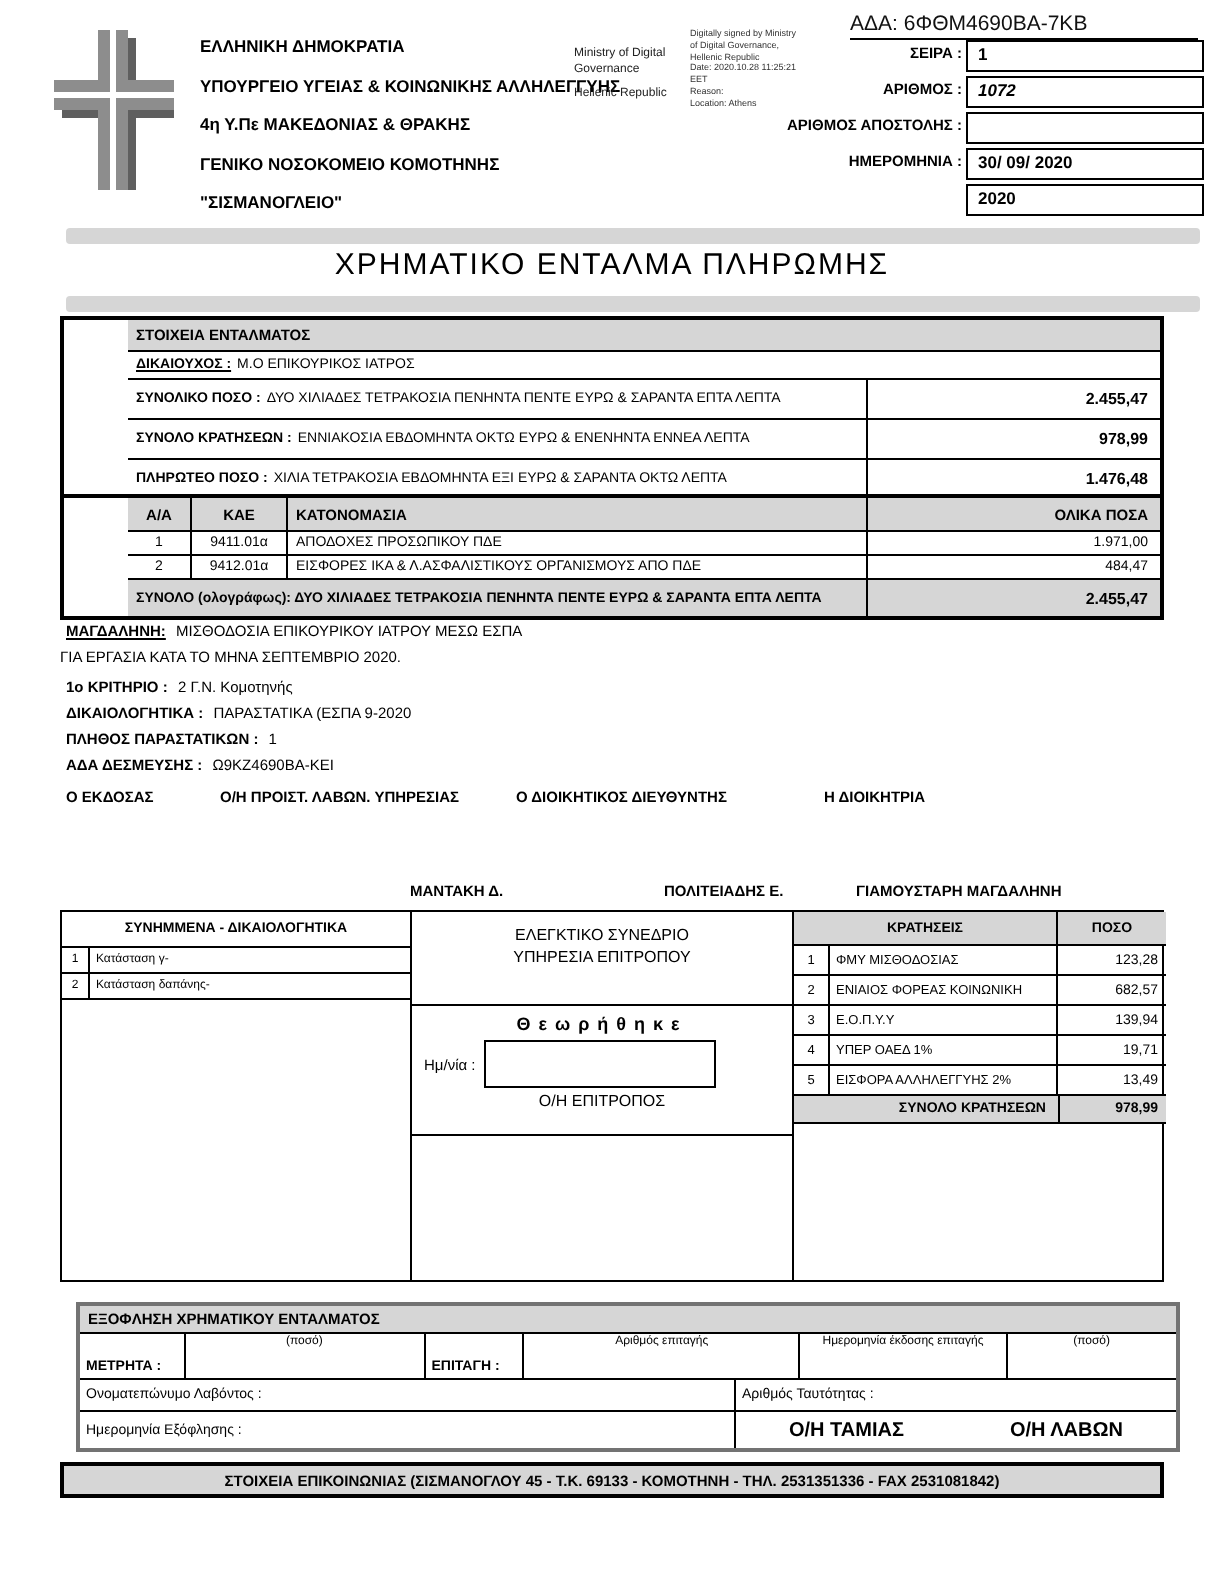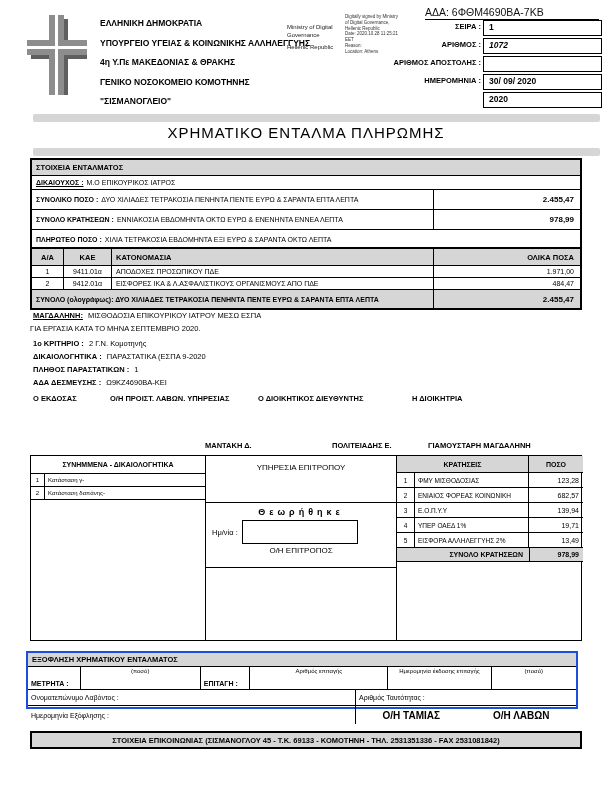--- a/index.html
+++ b/index.html
@@ -36,21 +36,21 @@
   .hf-label{width:200px;left:281px;text-align:right;font-size:7.5px;font-weight:bold;line-height:14px;white-space:nowrap;}
   .hf-box{left:483px;width:117px;height:14px;border:1.5px solid #000;background:#fff;}
   .hf-box span{display:block;font-size:8.5px;font-weight:bold;line-height:12px;padding-left:5px;white-space:nowrap;}
 
   .band{left:33px;width:567px;height:8px;background:var(--band,#d6d6d6);border-radius:2px;}
 
   .title{left:0;right:0;top:124px;text-align:center;font-size:15px;letter-spacing:1px;white-space:nowrap;}
 
   
   .tbl{border:2px solid #000;box-sizing:border-box;background:#fff;}
-  .trow{box-sizing:border-box;display:flex;align-items:center;border-top:1px solid #000;}
+  .trow{box-sizing:border-box;display:flex;align-items:center;border-top:1px solid #000;margin-left:32px;}
   .trow:first-child{border-top:none;}
   .cell{box-sizing:border-box;height:100%;display:flex;align-items:center;}
   .shade{background:var(--band,#d6d6d6);}
 
   
   .t1{left:30px;top:158px;width:552px;}
   .t1-hdr{height:15px;font-size:7.5px;font-weight:bold;padding-left:4px;}
   .t1-ben{height:14px;font-size:7px;padding-left:4px;}
   .t1-amt-row{height:20px;font-size:7px;}
   .t1-text{flex:1;padding-left:4px;}
@@ -103,21 +103,21 @@
   .ded-row{height:15px;display:flex;font-size:6.5px;border-bottom:1px solid #000;box-sizing:border-box;}
   .ded-num{width:18px;display:flex;align-items:center;justify-content:center;border-right:1px solid #000;box-sizing:border-box;}
   .ded-name{flex:1;display:flex;align-items:center;padding-left:3px;white-space:nowrap;overflow:hidden;}
   .ded-amt{width:55px;display:flex;align-items:center;justify-content:flex-end;padding-right:4px;
            border-left:1px solid #000;box-sizing:border-box;font-size:7px;}
   .ded-tot{height:14px;display:flex;font-size:7px;font-weight:bold;border-bottom:1px solid #000;box-sizing:border-box;}
   .ded-tot .dt-name{width:132px;display:flex;align-items:center;justify-content:flex-end;padding-right:6px;box-sizing:border-box;}
   .ded-tot .dt-amt{flex:1;display:flex;align-items:center;justify-content:flex-end;padding-right:4px;border-left:1px solid #000;box-sizing:border-box;}
 
   
-  .pay{left:26px;top:651px;width:552px;height:58px;border:2px solid #1d4ed8;box-sizing:border-box;}
+  .pay{left:38px;top:651px;width:552px;height:75px;border:2px solid #737373;box-sizing:border-box;}
   .pay-hdr{height:14px;display:flex;align-items:center;padding-left:4px;font-size:7.5px;font-weight:bold;
            border-bottom:1px solid #000;box-sizing:border-box;}
   .pay-r1{height:23px;display:flex;border-bottom:1px solid #000;box-sizing:border-box;}
   .pc{box-sizing:border-box;height:100%;position:relative;}
   .pc+.pc{border-left:1px solid #000;}
   .pc-lab{position:absolute;left:3px;bottom:2px;font-size:7px;font-weight:bold;white-space:nowrap;}
   .pc-hint{position:absolute;left:0;right:0;top:1px;text-align:center;font-size:6px;white-space:nowrap;}
   .pay-r2{height:16px;display:flex;border-bottom:1px solid #000;box-sizing:border-box;font-size:7px;}
   .pay-r2 .pc2a{width:328px;display:flex;align-items:center;padding-left:3px;border-right:1px solid #000;box-sizing:border-box;}
   .pay-r2 .pc2b{flex:1;display:flex;align-items:center;padding-left:3px;}
@@ -214,20 +214,21 @@
           <span class="lbl">ΣΥΝΟΛΟ ΚΡΑΤΗΣΕΩΝ :</span>
           <span>ΕΝΝΙΑΚΟΣΙΑ ΕΒΔΟΜΗΝΤΑ ΟΚΤΩ ΕΥΡΩ &amp; ΕΝΕΝΗΝΤΑ ΕΝΝΕΑ ΛΕΠΤΑ</span>
         </div>
       <div class="cell t1-amount">978,99</div>
     </div>
     <div class="trow t1-amt-row">
       <div class="cell t1-text">
           <span class="lbl">ΠΛΗΡΩΤΕΟ ΠΟΣΟ :</span>
           <span>ΧΙΛΙΑ ΤΕΤΡΑΚΟΣΙΑ ΕΒΔΟΜΗΝΤΑ ΕΞΙ ΕΥΡΩ &amp; ΣΑΡΑΝΤΑ ΟΚΤΩ ΛΕΠΤΑ</span>
         </div>
+      <div class="cell t1-amount">1.476,48</div>
     </div>
   </div>
 
   <div class="abs tbl t2">
     <div class="trow t2-hdr shade">
       <div class="cell c-aa">Α/Α</div>
       <div class="cell c-kae">ΚΑΕ</div>
       <div class="cell c-name">ΚΑΤΟΝΟΜΑΣΙΑ</div>
       <div class="cell c-amt">ΟΛΙΚΑ ΠΟΣΑ</div>
     </div>
@@ -289,20 +290,21 @@
         <div class="att-txt">Κατάσταση γ-</div>
       </div>
       <div class="att-row">
         <div class="att-num">2</div>
         <div class="att-txt">Κατάσταση δαπάνης-</div>
       </div>
     </div>
 
     <div class="col col-audit">
       <div class="audit-top">
+        <div>ΕΛΕΓΚΤΙΚΟ ΣΥΝΕΔΡΙΟ</div>
         <div>ΥΠΗΡΕΣΙΑ ΕΠΙΤΡΟΠΟΥ</div>
       </div>
       <div class="theor-box">
         <div class="approved">Θεωρήθηκε</div>
         <div class="date-row">
           <span>Ημ/νία :</span>
           <span class="date-box"></span>
         </div>
         <div class="commissioner">Ο/Η ΕΠΙΤΡΟΠΟΣ</div>
       </div>

